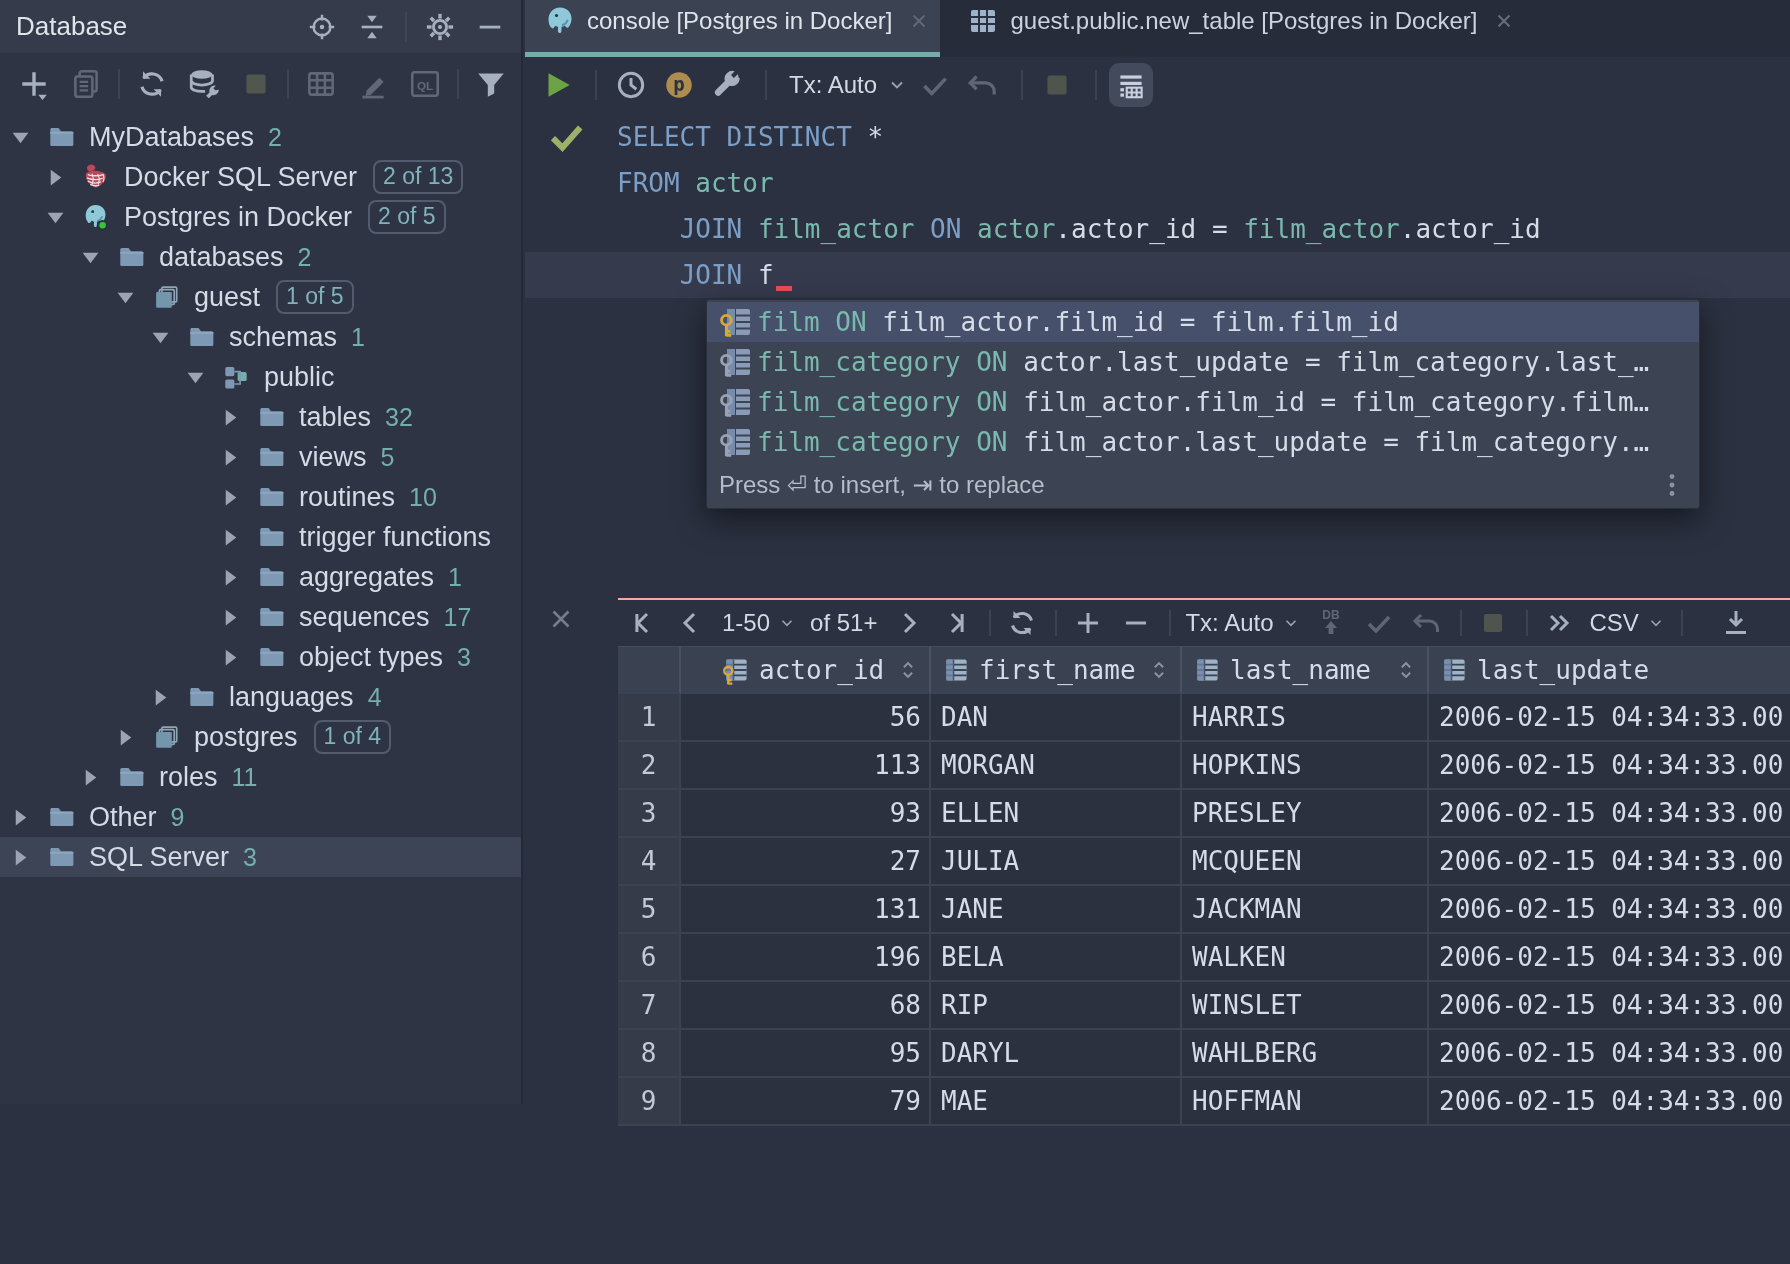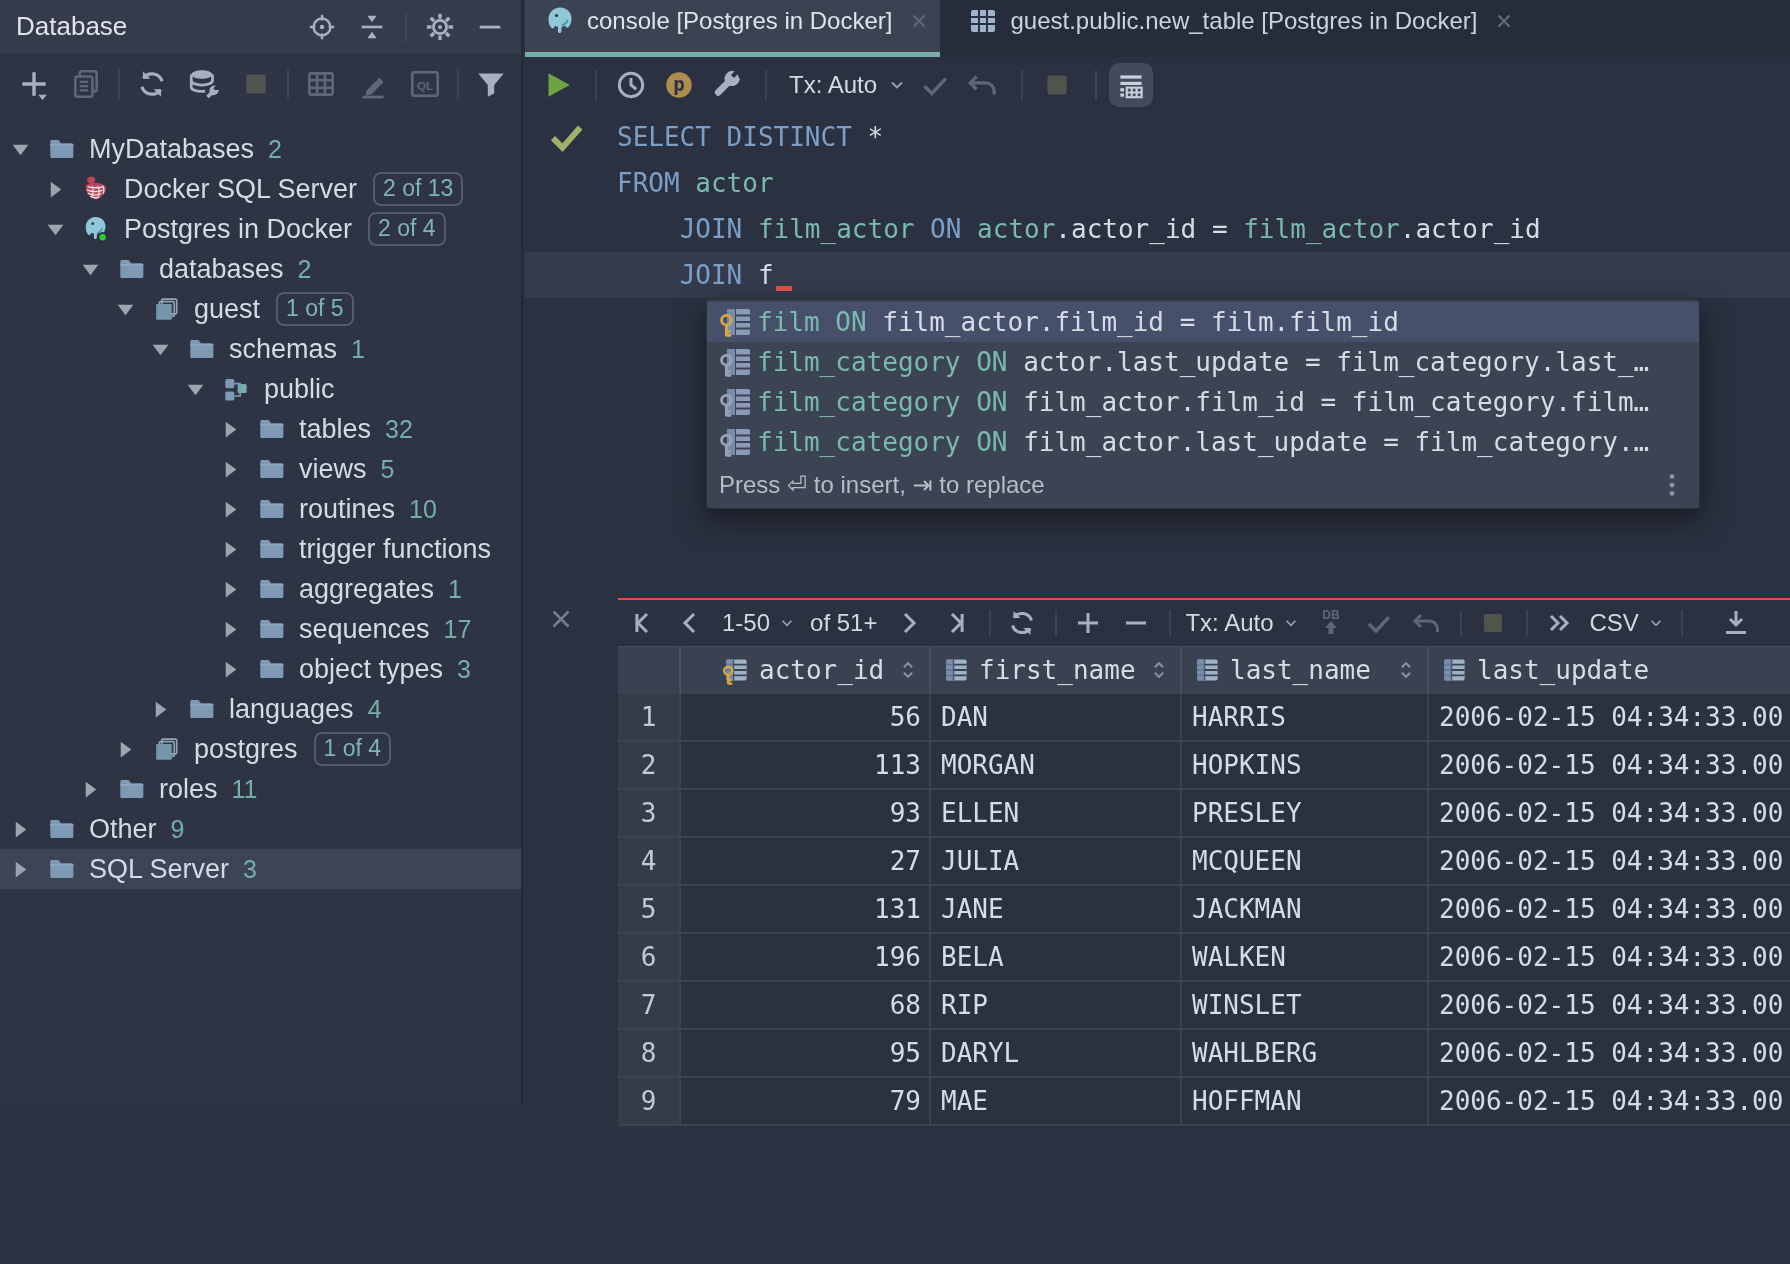--- a/index.html
+++ b/index.html
@@ -47,21 +47,21 @@
   .sb-title{flex:1;font-size:26px;color:#E0E4EB}
   .hicons{display:flex;align-items:center;gap:16px}
   .hicons .ibtn{width:34px;height:34px;display:flex;align-items:center;justify-content:center}
   .vsep{width:2px;height:30px;background:var(--sep);opacity:.55}
   .sb-toolbar{height:62px;display:flex;align-items:center;padding-left:12px}
   .sb-toolbar .ibtn{width:44px;height:44px;display:flex;align-items:center;justify-content:center;margin-right:8px}
   .sb-toolbar .vsep{margin:0 10px 0 2px}
   .ibtn svg{display:block}
   .dim{opacity:.42}
 
-  .tree{position:absolute;top:129px;left:0;width:100%}
+  .tree{position:absolute;top:117px;left:0;width:100%}
   .trow{height:40px;display:flex;align-items:center;font-size:27px;color:var(--text);white-space:nowrap}
   .trow.selected{background:var(--tree-sel)}
   .arrow{width:37px;display:flex;align-items:center;justify-content:flex-start;flex:none}
   .arrow svg{display:block}
   .ticon{width:28px;height:28px;margin-right:14px;flex:none;position:relative}
   .ticon svg{display:block;width:28px;height:28px}
   .tlabel{line-height:1}
   .tcount{margin-left:14px;color:var(--teal);font-size:25px}
   .tbadge{margin-left:16px;color:#7FB3BC;font-size:23px;border:2px solid #525C6E;
     border-radius:8px;padding:3px 8px 4px;line-height:1}
@@ -95,21 +95,21 @@
     border:1px solid #2A2F3C;border-radius:3px;box-shadow:0 10px 30px rgba(0,0,0,.5);padding:2px 0 0}
   .pitem{height:40px;display:flex;align-items:center;padding:0 2px 0 10px;font-size:26px;white-space:pre;overflow:hidden}
   .pitem.sel{background:var(--popup-sel)}
   .pitem .picon{width:36px;height:32px;margin-right:4px;flex:none}
   .pfooter{height:46px;display:flex;align-items:center;padding:0 12px;font-size:24px;color:#B6BDC9}
   .pfooter .spring{flex:1}
 
   
   .results{position:absolute;left:93px;top:598px;right:0}
   .res-close{position:absolute;left:-72px;top:6px}
-  .res-toolbar{height:48px;display:flex;align-items:center;padding-left:8px;border-top:2px solid #ef4444}
+  .res-toolbar{height:48px;display:flex;align-items:center;padding-left:8px;border-top:2px solid #fca5a5}
   .res-toolbar .ibtn{width:34px;height:34px;display:flex;align-items:center;justify-content:center;margin-right:14px}
   .res-toolbar .ibtn:last-child{margin-left:22px}
   .res-toolbar .vsep{height:26px;margin:0 14px 0 2px}
   .res-toolbar .rtext{font-size:24px;color:#D3D9E3;margin-right:14px;display:flex;align-items:center;gap:8px}
 
   .grid{font-size:26px;color:var(--code-text)}
   .ghead{display:flex;height:48px;background:var(--grid-header-bg);border-top:1px solid #454C5A}
   .ghead .gcell{border-right:2px solid var(--grid-header-line);border-bottom:2px solid var(--grid-line);display:flex;align-items:center;position:relative}
   .ghead .hlabel{margin-left:8px}
   .ghead .gcell .sort{position:absolute;right:10px}
@@ -458,21 +458,21 @@
             <use href="#i-tri-down"></use>
           </svg>
         </span>
     <span class="ticon">
           <svg width="28" height="28" viewBox="0 0 32 32">
             <use href="#i-postgres"></use>
           </svg>
         </span>
     <span class="tlabel">Postgres in Docker</span>
 
-    <span class="tbadge">2 of 4</span>
+    <span class="tbadge">2 of 5</span>
   </div>
       <div class="trow">
     <span class="indent" style="width: 80px;"></span>
     <span class="arrow">
           <svg width="21" height="21" viewBox="0 0 32 32">
             <use href="#i-tri-down"></use>
           </svg>
         </span>
     <span class="ticon">
           <svg width="28" height="28" viewBox="0 0 32 32">

